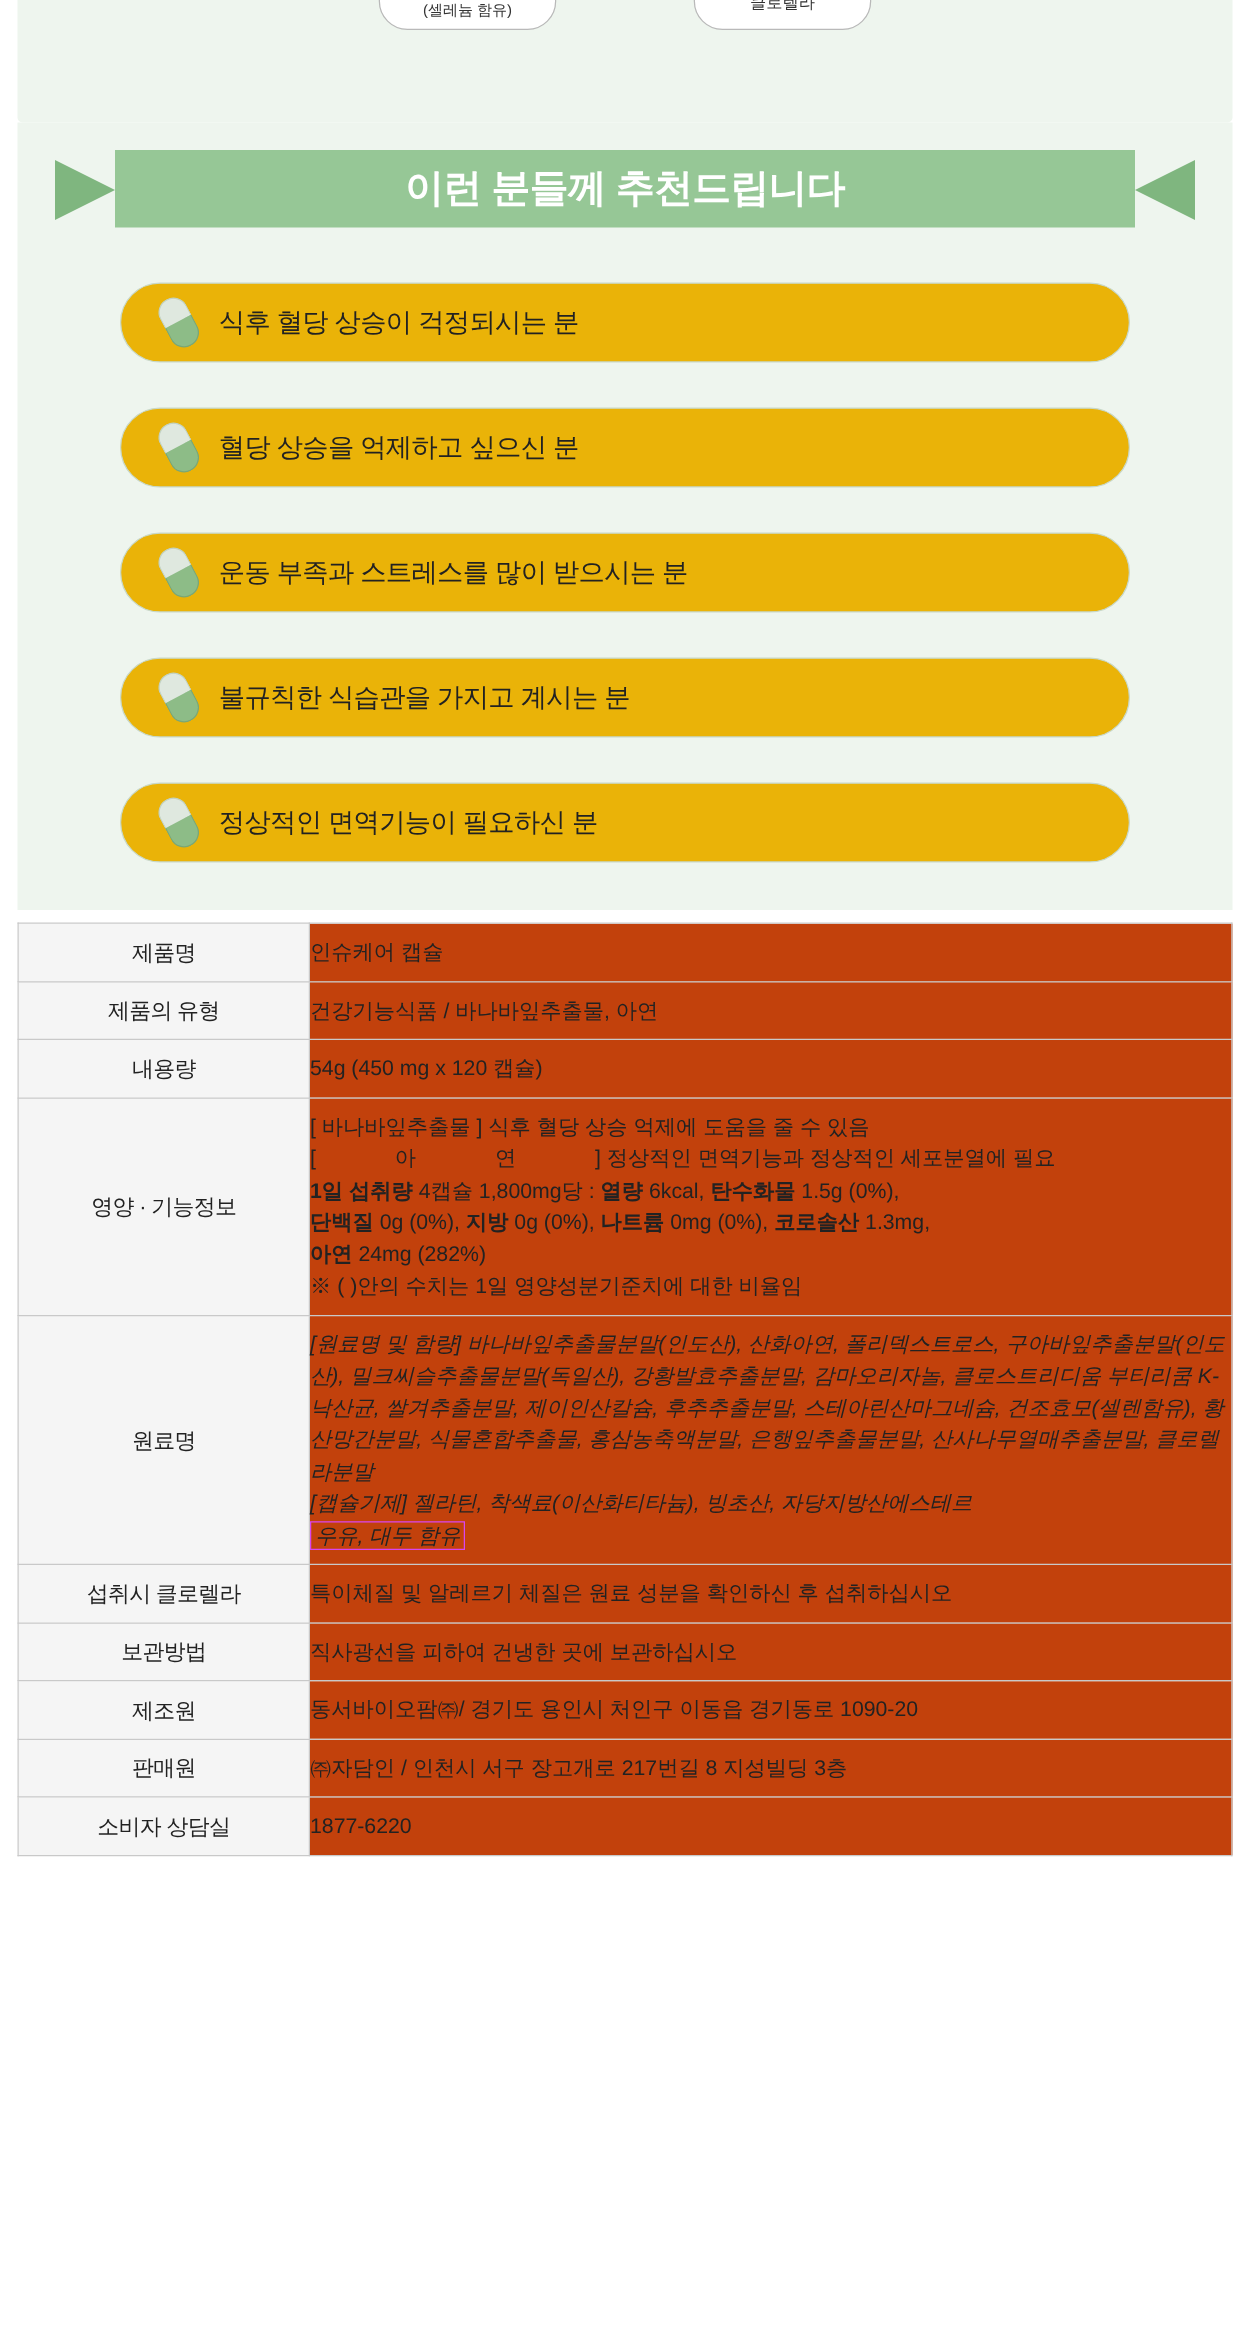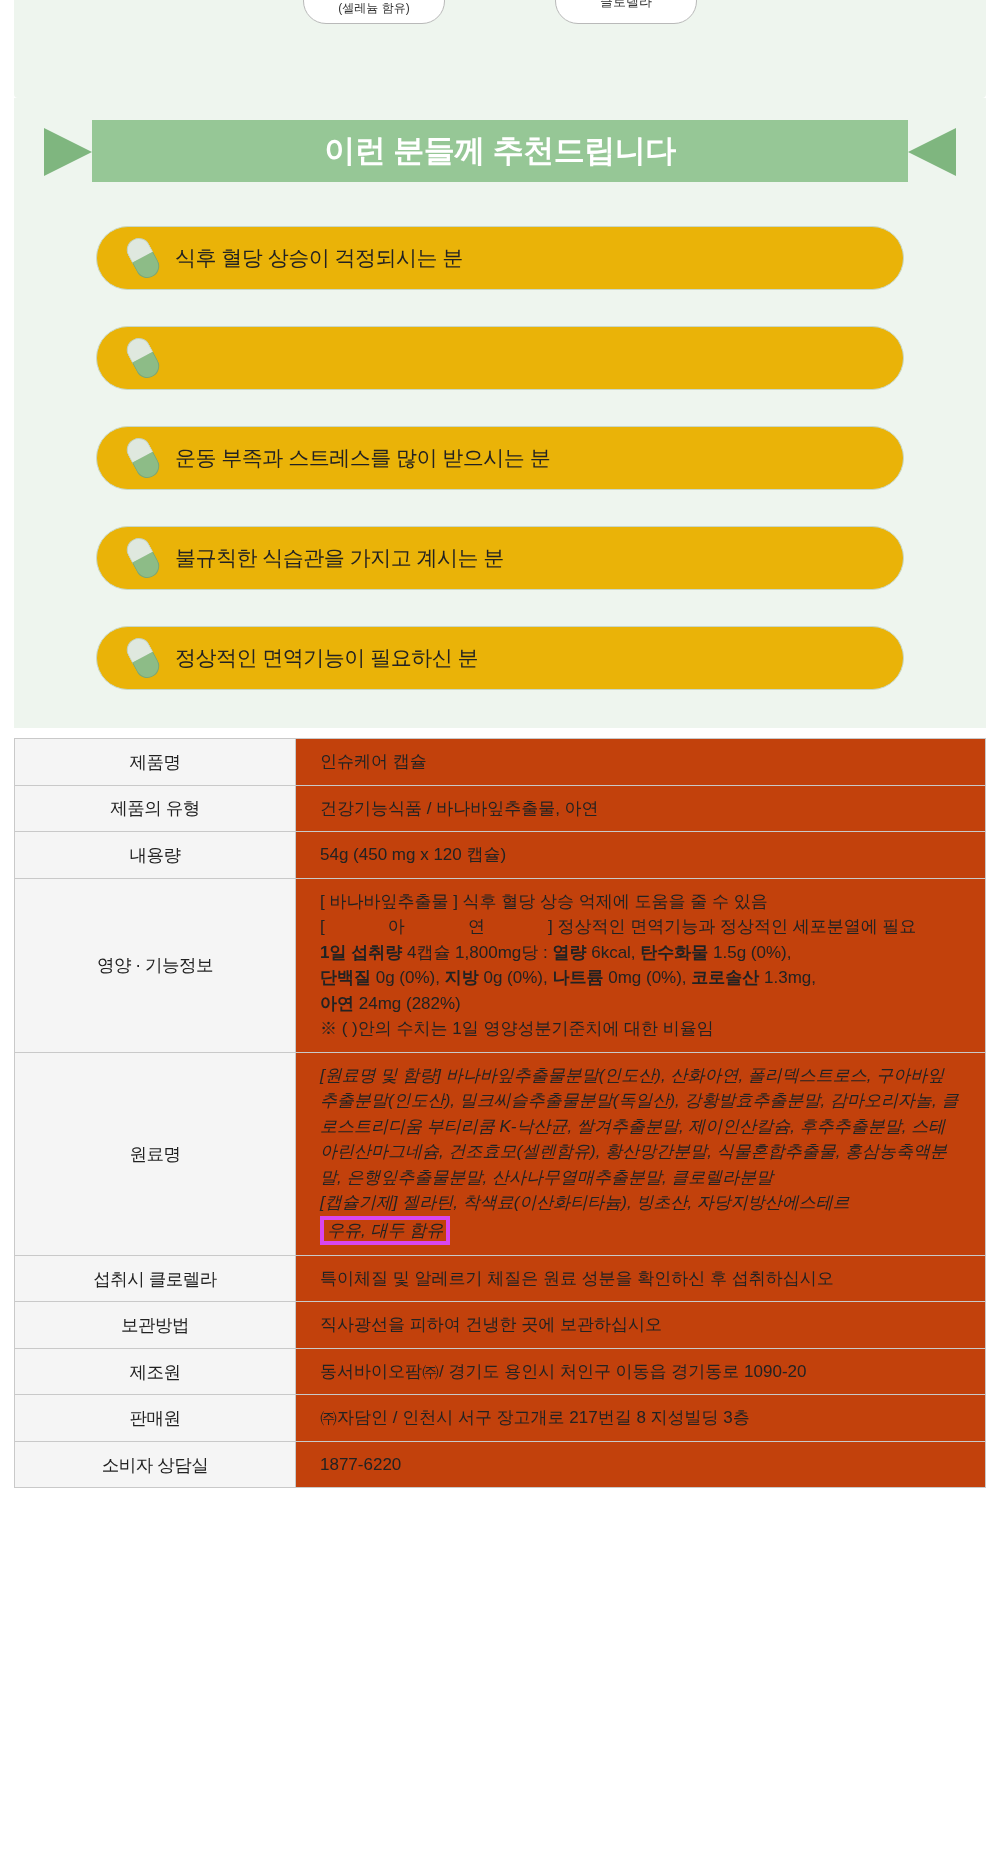--- a/index.html
+++ b/index.html
@@ -165,41 +165,41 @@
     position: absolute;
     left: 14px;
     top: 738px;
     width: 972px;
     border-collapse: collapse;
     table-layout: fixed;
   }
   .spec-table td {
     border: 1px solid #c9c9c9;
     vertical-align: middle;
-    padding: 10px 24px;
+    padding: 10px 0;
     font-size: 17px;
     color: #222;
   }
   .spec-table td.label {
     width: 232px;
     text-align: center;
     background: #f5f5f5;
     font-size: 17.5px;
     letter-spacing: -0.5px;
   }
   .spec-table td.value {
     background: #c2410c;
     line-height: 1.5;
   }
   .val-small { font-size: 16px; line-height: 1.45; }
   .val-xsmall { font-size: 15.5px; line-height: 1.42; font-style: italic; }
   .bold { font-weight: bold; }
   .boxed {
     display: inline-block;
-    border: 4px solid #d946ef;
+    border: 1px solid #d946ef;
     padding: 0 3px;
     line-height: 1.25;
   }
   .blockgap { margin-top: 0; }
   .mono-space { letter-spacing: 6px; }
 </style>
 </head>
 <body>
 
 <div class="top-section">
@@ -230,20 +230,21 @@
         <span class="half-top"></span>
           <span class="half-bot"></span>
       </span>
       <span class="rec-text">식후 혈당 상승이 걱정되시는 분</span>
     </div>
     <div class="rec-item">
       <span class="capsule-icon">
         <span class="half-top"></span>
           <span class="half-bot"></span>
       </span>
+      <span class="rec-text">혈당 상승을 억제하고 싶으신 분</span>
     </div>
     <div class="rec-item">
       <span class="capsule-icon">
         <span class="half-top"></span>
           <span class="half-bot"></span>
       </span>
       <span class="rec-text">운동 부족과 스트레스를 많이 받으시는 분</span>
     </div>
     <div class="rec-item">
       <span class="capsule-icon">

